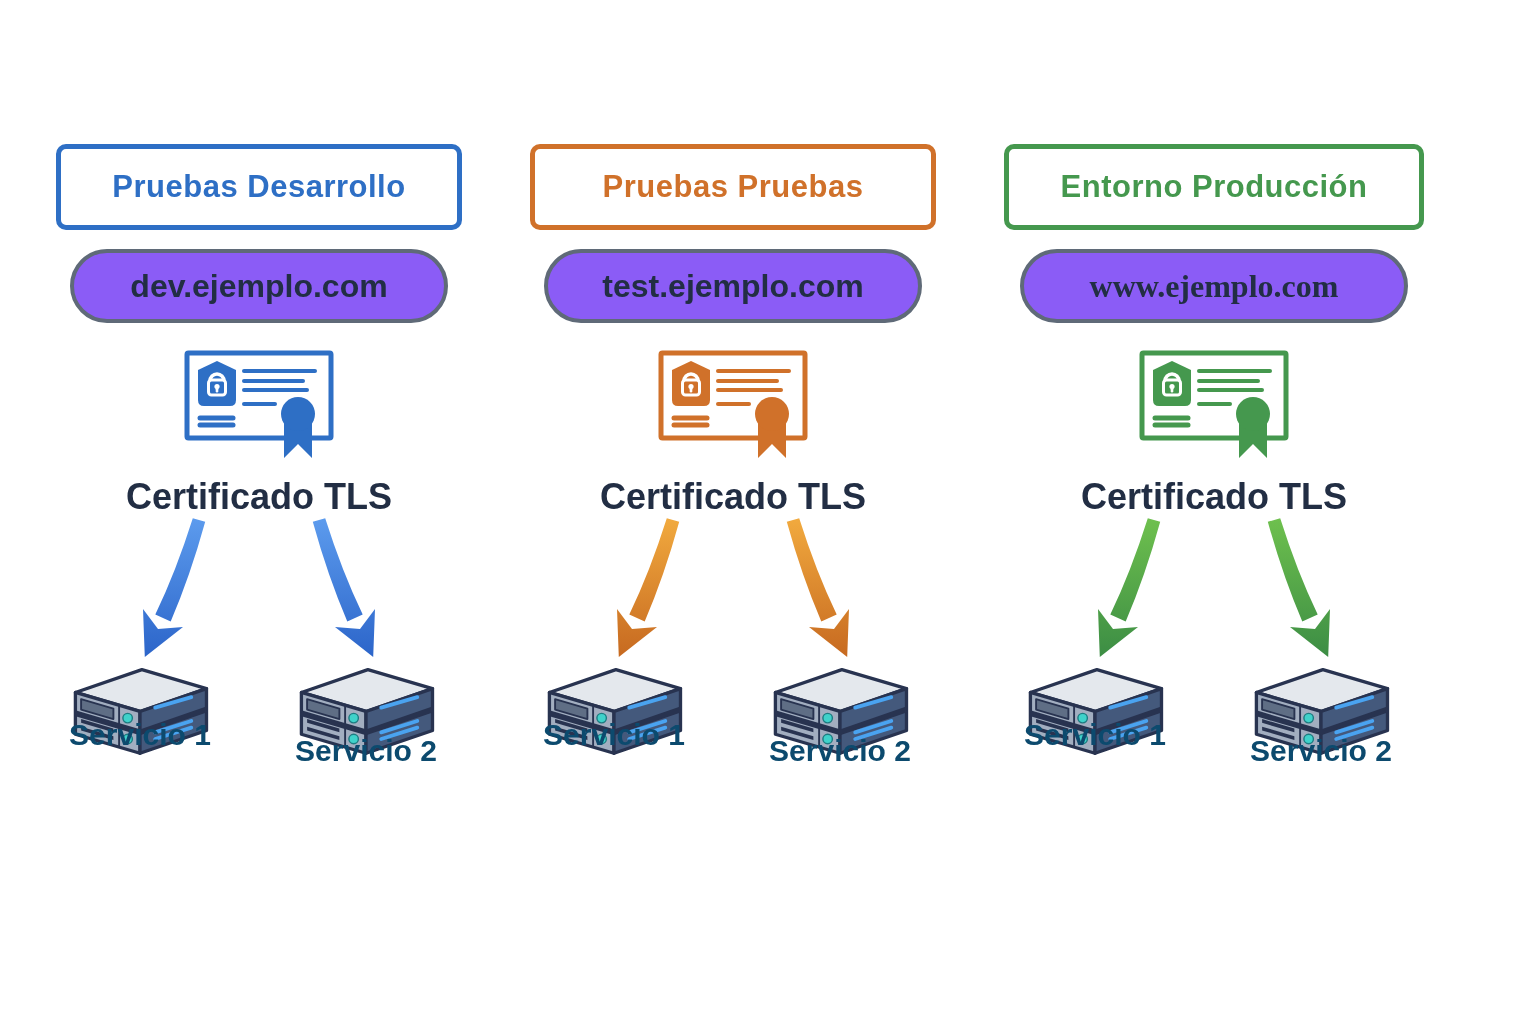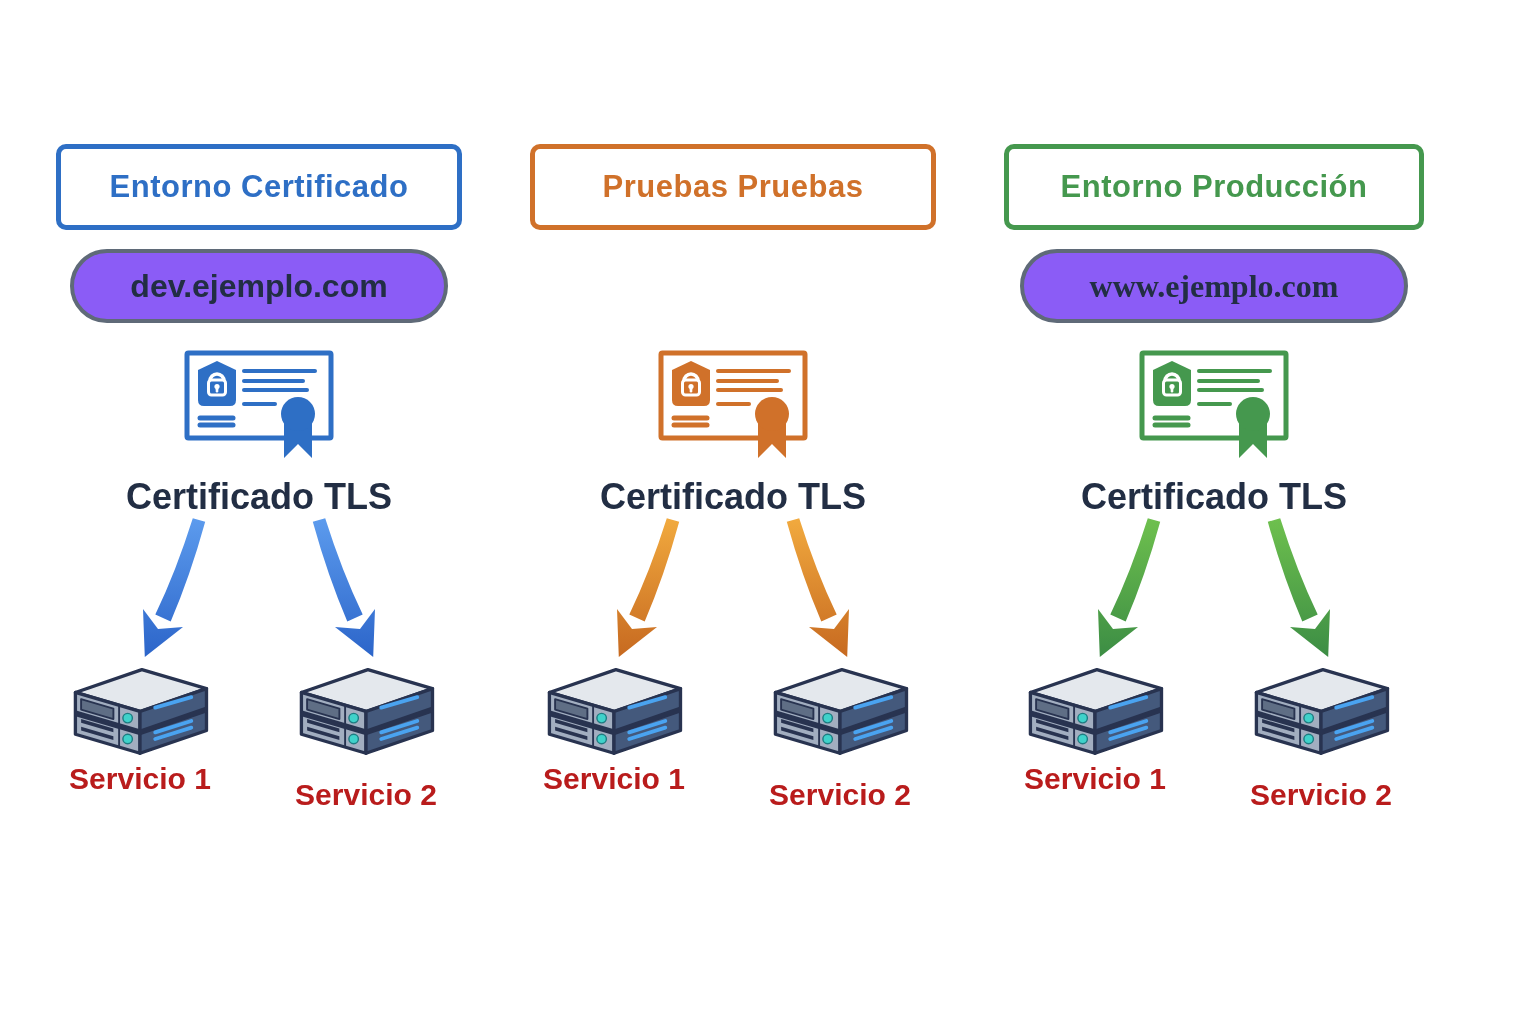--- a/index.html
+++ b/index.html
@@ -42,22 +42,22 @@
     font-size:36px;color:#222e44;
   }
 
   .arrows-svg{position:absolute;top:516px;left:50%;transform:translateX(-50%);width:320px;height:146px;}
 
   .server-svg{position:absolute;top:658px;width:152px;height:105px;}
   .server-pos-1{left:calc(50% - 195px);}
   .server-pos-2{left:calc(50% + 31px);}
 
   .service-label{
-    position:absolute;top:762px;width:192px;text-align:center;
-    font-size:30px;color:#b91c1c;white-space:nowrap;
+    position:absolute;top:718px;width:192px;text-align:center;
+    font-size:30px;color:#0c4a6e;white-space:nowrap;
   }
   .label-pos-1{left:calc(50% - 215px);}
   .label-pos-2{left:calc(50% + 11px);margin-top:16px;}
 
   .defs-svg{position:absolute;width:0;height:0;overflow:hidden;}
 </style>
 </head>
 <body>
 
 <svg class="defs-svg" aria-hidden="true">
@@ -77,21 +77,21 @@
       <path d="M96,78 L134,66" stroke="#4aa3f0" stroke-width="4" stroke-linecap="round" fill="none"></path>
       <path d="M96,85 L134,73" stroke="#4aa3f0" stroke-width="4" stroke-linecap="round" fill="none"></path>
     </g>
   </defs>
 </svg>
 
 <div class="canvas">
 
   <section class="column" id="col-0" style="--accent: #2e6fc5;">
     <div class="env-header">
-      <span class="env-title">Entorno Certificado</span>
+      <span class="env-title">Pruebas Desarrollo</span>
     </div>
     <div class="domain-pill">
       <span class="domain-text">dev.ejemplo.com</span>
     </div>
     <svg class="cert-svg" viewBox="0 0 150 112">
       <rect class="cert-frame" x="3" y="3" width="144" height="85" rx="1.5"></rect>
       <path class="accent-fill" d="M33,11 L52,20 L52,50 Q52,56 46,56 L20,56 Q14,56 14,50 L14,20 Z"></path>
       <path class="lock-shackle" d="M26,31 A7,7 0 0 1 40,31"></path>
       <rect class="lock-body" x="24.5" y="30" width="17" height="15" rx="3"></rect>
       <circle class="white-fill" cx="33" cy="36.5" r="2.6"></circle>
@@ -125,20 +125,23 @@
         <use href="#server-shape"></use>
       </svg>
     <div class="service-label label-pos-1">Servicio 1</div>
     <div class="service-label label-pos-2">Servicio 2</div>
   </section>
 
   <section class="column" id="col-1" style="--accent: #d0712a;">
     <div class="env-header">
       <span class="env-title">Pruebas Pruebas</span>
     </div>
+    <div class="domain-pill">
+      <span class="domain-text">test.ejemplo.com</span>
+    </div>
     <svg class="cert-svg" viewBox="0 0 150 112">
       <rect class="cert-frame" x="3" y="3" width="144" height="85" rx="1.5"></rect>
       <path class="accent-fill" d="M33,11 L52,20 L52,50 Q52,56 46,56 L20,56 Q14,56 14,50 L14,20 Z"></path>
       <path class="lock-shackle" d="M26,31 A7,7 0 0 1 40,31"></path>
       <rect class="lock-body" x="24.5" y="30" width="17" height="15" rx="3"></rect>
       <circle class="white-fill" cx="33" cy="36.5" r="2.6"></circle>
       <rect class="white-fill" x="31.7" y="38" width="2.6" height="4.5" rx="1.2"></rect>
       <path class="cert-line" d="M60,21 H131"></path>
       <path class="cert-line" d="M60,31 H119"></path>
       <path class="cert-line" d="M60,40 H123"></path>

